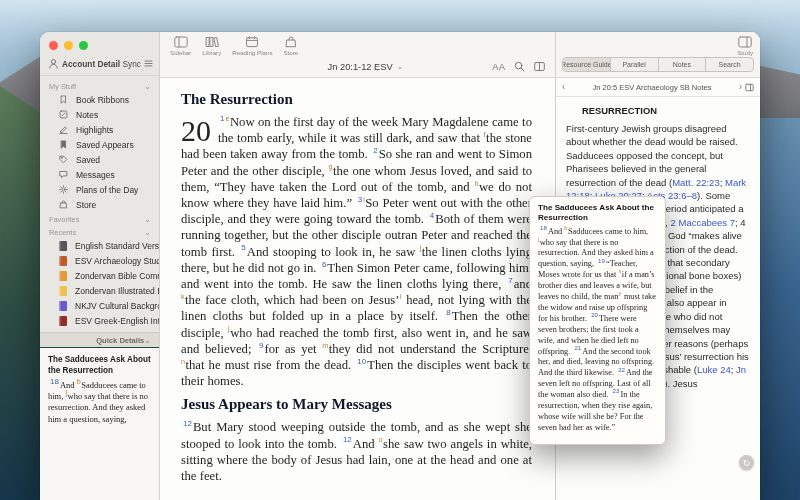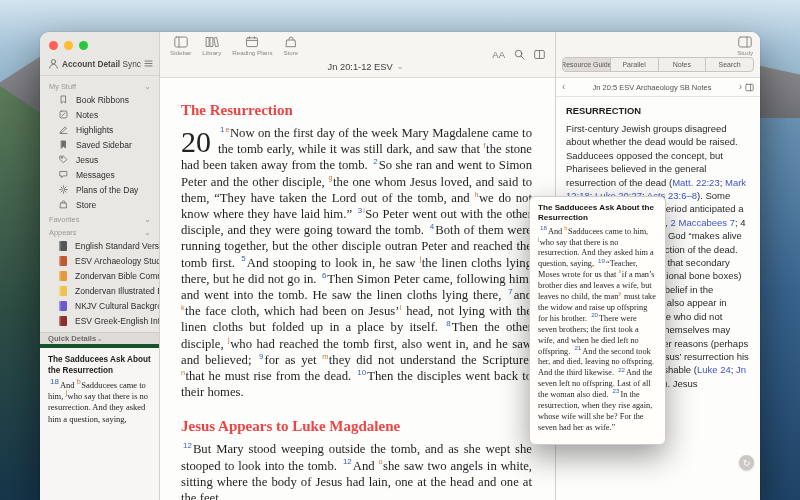--- a/index.html
+++ b/index.html
@@ -27,61 +27,61 @@
   .icn{display:inline-flex;color:#6f6b66}
   .icn svg{stroke:currentColor;fill:none;stroke-width:1;stroke-linecap:round;stroke-linejoin:round}
   .sb-scroll{flex:1;overflow:hidden;padding-top:3px}
   .sb-head{display:flex;align-items:center;justify-content:space-between;padding:3px 8px 1px 9px;font-size:7.4px;font-weight:normal;color:#9b978f}
   .sb-item{display:flex;align-items:center;height:15px;padding-left:19px;gap:8px;font-size:8.5px;color:#2e2d2b;white-space:nowrap;overflow:hidden}
   .sb-item.top{}
   .sb-item .icn svg{width:9px;height:9px}
   .bookicon{width:8px;height:10px;border-radius:1px;flex-shrink:0;box-shadow:inset 1.5px 0 rgba(255,255,255,.35)}
   .sb-item .txt{white-space:nowrap;overflow:hidden;text-overflow:clip}
   .chev{color:#9b978f;font-size:8px}
-  .qd-head{height:16px;background:#dfdcd8;border-top:1px solid #cfccc7;border-bottom:4px solid #14532d;
-    display:flex;align-items:center;justify-content:flex-start;padding:0 8px;font-size:7.6px;font-weight:bold;color:#6f6b66;flex-shrink:0}
+  .qd-head{height:16px;background:#dfdcd8;border-top:1px solid #cfccc7;border-bottom:1px solid #14532d;
+    display:flex;align-items:center;justify-content:flex-end;padding:0 8px;font-size:7.6px;font-weight:bold;color:#6f6b66;flex-shrink:0}
   .qd-body{height:152px;background:#f7f6f4;padding:7px 8px;font-family:"Liberation Serif","DejaVu Serif",serif;
     font-size:8.5px;line-height:11.2px;color:#222;overflow:hidden}
   .qd-heading{font-family:"Liberation Sans",sans-serif;font-weight:bold;font-size:8.2px;line-height:10.5px;margin-bottom:4px;color:#1b1b1b}
 
   
   .main{flex:1;display:flex;flex-direction:column;background:#fdfdfc;border-right:1px solid #d3d0cc;min-width:0}
   .toolbar{height:46px;background:#f6f5f2;border-bottom:1px solid #dedbd7;position:relative;flex-shrink:0}
   .tb-icons{position:absolute;left:10px;top:4px;display:flex;gap:11px}
   .tb-item{display:flex;flex-direction:column;align-items:center;gap:1px;color:#8a8681}
   .tb-item .icn{color:#8a8681}
   .tb-item .icn svg{width:14px;height:12px}
   .tbl{font-size:6.2px;color:#8a8681;white-space:nowrap}
   .tb-row2{position:absolute;left:16px;right:0;bottom:2px;height:17px;display:flex;justify-content:center;align-items:center}
   .passage-pill{display:flex;align-items:center;gap:4px;font-size:9.3px;color:#3f3d3a;background:none;border:none;font-family:inherit}
-  .tb-right{position:absolute;right:10px;bottom:14px;height:17px;display:flex;align-items:center;gap:9px;color:#7d7974}
+  .tb-right{position:absolute;right:10px;bottom:2px;height:17px;display:flex;align-items:center;gap:9px;color:#7d7974}
   .aa{font-size:9.5px}
   .tb-right .icn svg{width:11px;height:11px}
   .reader{flex:1;overflow:hidden;padding:6px 23px 0 21px;font-family:"Liberation Serif","DejaVu Serif",serif;
     font-size:12.7px;line-height:16.2px;color:#1f1f1f;text-align:justify}
-  .reader h2{font-size:15px;line-height:19px;margin:17px 0 5px;text-align:left;font-weight:bold;color:#ef4444;font-family:"Liberation Serif",serif}
+  .reader h2{font-size:15px;line-height:19px;margin:6px 0 5px;text-align:left;font-weight:bold;color:#0f172a;font-family:"Liberation Serif",serif}
   .chapnum{float:left;font-size:30px;line-height:31px;margin:1px 7px 0 0;color:#222}
   sup.vnum{font-size:8px;color:#3d63a8;line-height:0;margin:0 1px 0 2px;font-family:"Liberation Sans",sans-serif}
   sup.fnote{font-size:7.2px;color:#bf7a3c;line-height:0;margin-right:.5px;font-family:"Liberation Sans",sans-serif}
 
   
   .rpanel{width:204px;display:flex;flex-direction:column;background:#fdfdfc;position:relative;flex-shrink:0}
   .rp-chrome{height:46px;background:#f6f5f2;border-bottom:1px solid #dedbd7;flex-shrink:0;position:relative}
   .rp-chrome .tb-item{position:absolute;right:7px;top:4px}
   .rp-tabs{position:absolute;left:6px;right:6px;bottom:5px;height:15px;display:flex;border:1px solid #c8c5c0;border-radius:4px;overflow:hidden;background:#f1efec}
   .rp-tab{flex:1;display:flex;align-items:center;justify-content:center;font-size:7px;color:#5c5954;border-right:1px solid #c8c5c0;
     white-space:nowrap;overflow:hidden;text-overflow:ellipsis;padding:0 2px;min-width:0}
   .rp-tab:last-child{border-right:none}
   .rp-tab.active{background:#e0ddd8}
   .rp-nav{height:18px;display:flex;align-items:center;padding:0 6px;gap:3px}
   .chev-nav{font-size:10px;color:#8a8681;line-height:1}
   .rp-title{flex:1;text-align:center;font-size:7.5px;color:#55524e;white-space:nowrap;overflow:hidden}
   .rp-nav .icn svg{width:9px;height:9px}
   .rp-body{flex:1;overflow:hidden;padding:5px 10px;border-top:1px solid #e6e3df}
-  .rp-heading{font-size:9.4px;font-weight:bold;margin:3px 0 6px;color:#1c1c1c}
+  .rp-heading{font-size:9.4px;font-weight:bold;margin:3px 16px 6px;color:#1c1c1c}
   .rp-text{font-size:9.5px;line-height:13.4px;color:#2a2a2a}
   .xref{color:#3c55c8}
   .rp-fab{position:absolute;right:6px;bottom:30px;width:15px;height:15px;border-radius:50%;background:#cbc8c3;color:#fffefb;
     display:flex;align-items:center;justify-content:center;font-size:9px;box-shadow:0 1px 2px rgba(0,0,0,.2)}
 
   
   .popup{position:absolute;left:529px;top:196px;width:137px;height:249px;background:#fffefb;border:1px solid #cfccc7;border-radius:6px;
     box-shadow:0 12px 30px rgba(0,0,0,.38);display:flex;flex-direction:column;overflow:hidden;z-index:10}
   .popup-header{height:17px;display:flex;align-items:center;position:relative;border-bottom:1px solid #e6e3df;flex-shrink:0}
   .popup-title{flex:1;text-align:center;font-size:7.3px;font-weight:bold;color:#6d6a66}
@@ -155,30 +155,30 @@
               </svg>
             </span>
           <span class="txt">Highlights</span>
         </div>
         <div class="sb-item">
           <span class="icn">
               <svg viewBox="0 0 11 11">
                 <path d="M3 1.2h5v8.6L5.5 7.6 3 9.8z" fill="currentColor"></path>
               </svg>
             </span>
-          <span class="txt">Saved Sidebar</span>
+          <span class="txt">Saved Appears</span>
         </div>
         <div class="sb-item">
           <span class="icn">
               <svg viewBox="0 0 11 11">
                 <path d="M1.4 1.4h4.2l4 4-4.2 4.2-4-4z"></path>
                 <circle cx="3.4" cy="3.4" r=".7"></circle>
               </svg>
             </span>
-          <span class="txt">Jesus</span>
+          <span class="txt">Saved</span>
         </div>
 
         <div class="sb-item top">
           <span class="icn">
               <svg viewBox="0 0 11 11">
                 <path d="M1.4 1.8h8.2v5.4H5.2L3.2 9.4V7.2H1.4z"></path>
               </svg>
             </span>
           <span class="txt">Messages</span>
         </div>
@@ -199,21 +199,21 @@
               </svg>
             </span>
           <span class="txt">Store</span>
         </div>
 
         <div class="sb-head">
           <span>Favorites</span>
           <span class="chev">⌄</span>
         </div>
         <div class="sb-head">
-          <span>Appears</span>
+          <span>Recents</span>
           <span class="chev">⌄</span>
         </div>
 
         <div class="sb-item top">
           <span class="bookicon" style="background: rgb(85, 86, 90);"></span>
           <span class="txt">English Standard Version (ESV)</span>
         </div>
         <div class="sb-item top">
           <span class="bookicon" style="background: rgb(192, 90, 46);"></span>
           <span class="txt">ESV Archaeology Study Bible</span>
@@ -307,21 +307,21 @@
             </span>
         </div>
       </div>
 
       <div class="reader">
         <h2>The Resurrection</h2>
         <p>
           <span class="chapnum">20</span>
           <span><sup class="vnum">1</sup><sup class="fnote">e</sup>Now on the first day of the week Mary Magdalene came to the tomb early, while it was still dark, and saw that <sup class="fnote">f</sup>the stone had been taken away from the tomb. <sup class="vnum">2</sup>So she ran and went to Simon Peter and the other disciple, <sup class="fnote">g</sup>the one whom Jesus loved, and said to them, “They have taken the Lord out of the tomb, and <sup class="fnote">h</sup>we do not know where they have laid him.” <sup class="vnum">3</sup><sup class="fnote">i</sup>So Peter went out with the other disciple, and they were going toward the tomb. <sup class="vnum">4</sup>Both of them were running together, but the other disciple outran Peter and reached the tomb first. <sup class="vnum">5</sup>And stooping to look in, he saw <sup class="fnote">j</sup>the linen cloths lying there, but he did not go in. <sup class="vnum">6</sup>Then Simon Peter came, following him, and went into the tomb. He saw the linen cloths lying there, <sup class="vnum">7</sup>and <sup class="fnote">k</sup>the face cloth, which had been on Jesus’<sup class="fnote">l</sup> head, not lying with the linen cloths but folded up in a place by itself. <sup class="vnum">8</sup>Then the other disciple, <sup class="fnote">j</sup>who had reached the tomb first, also went in, and he saw and believed; <sup class="vnum">9</sup>for as yet <sup class="fnote">m</sup>they did not understand the Scripture, <sup class="fnote">n</sup>that he must rise from the dead. <sup class="vnum">10</sup>Then the disciples went back to their homes.</span>
         </p>
-        <h2>Jesus Appears to Luke Magdalene</h2>
+        <h2>Jesus Appears to Mary Messages</h2>
         <p>
           <span><sup class="vnum">12</sup>But Mary stood weeping outside the tomb, and as she wept she stooped to look into the tomb. <sup class="vnum">12</sup>And <sup class="fnote">o</sup>she saw two angels in white, sitting where the body of Jesus had lain, one at the head and one at the feet.</span>
         </p>
       </div>
     </section>
 
     <section class="rpanel">
       <div class="rp-chrome">
         <div class="tb-item">
           <span class="icn">

